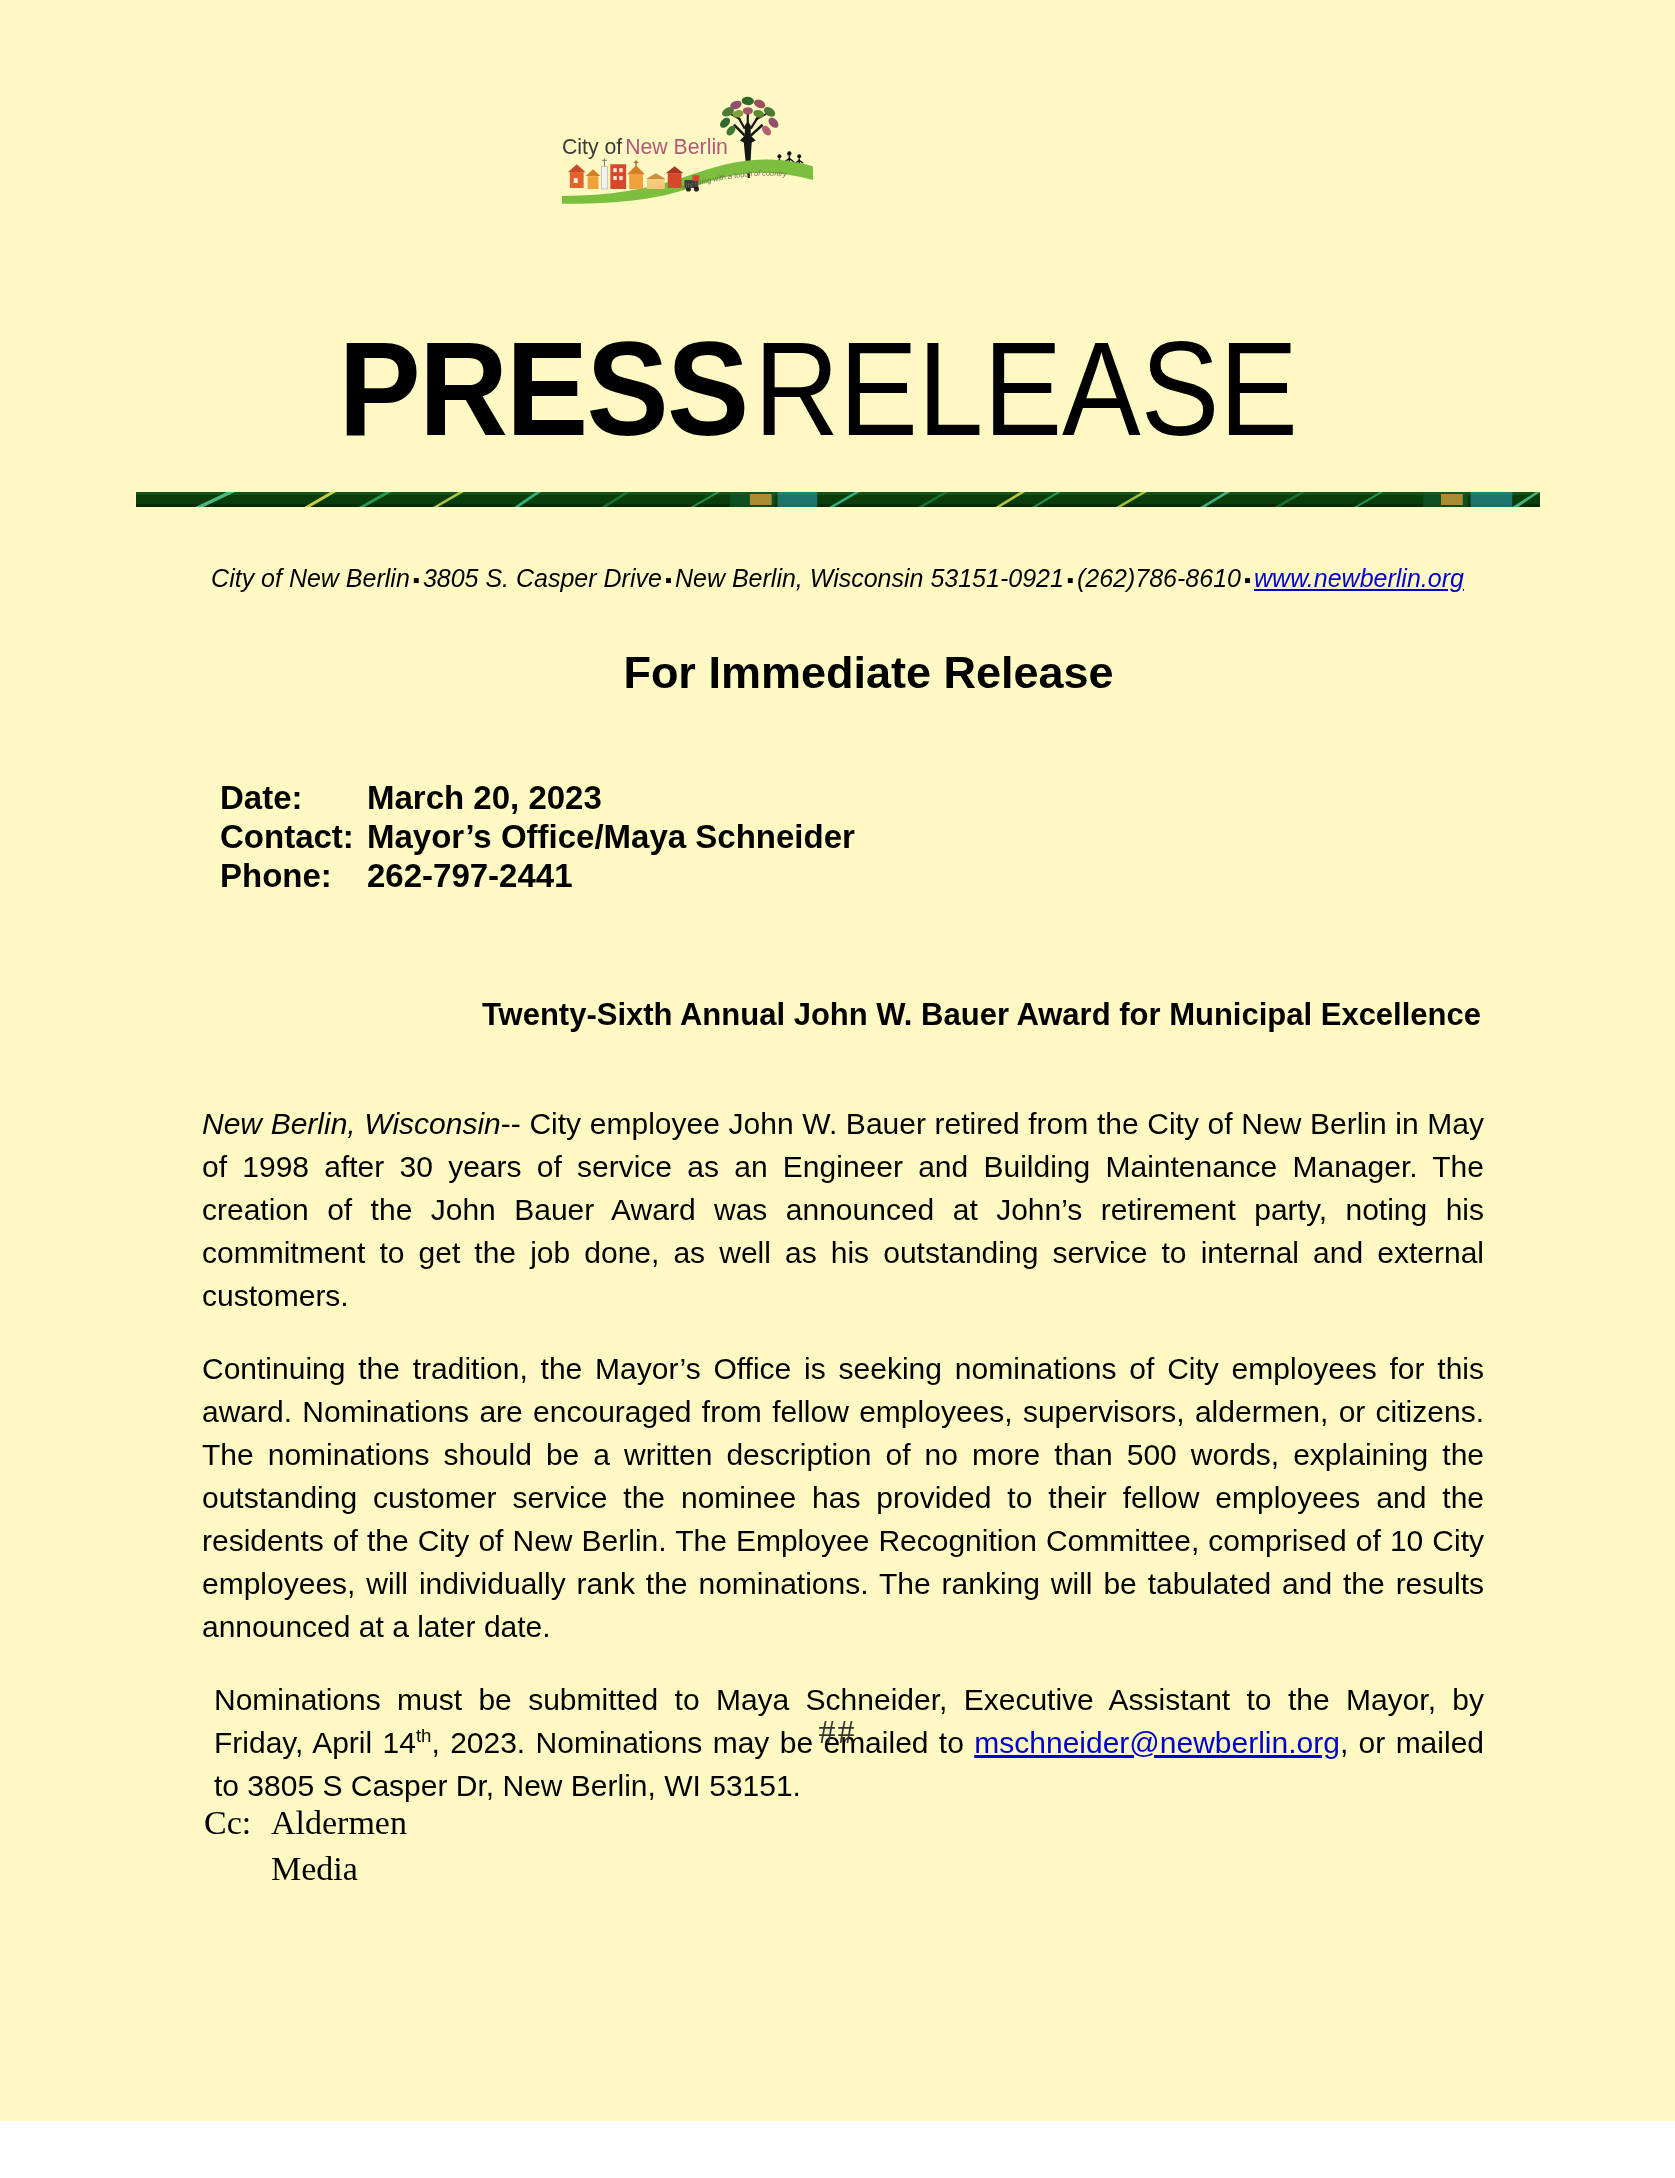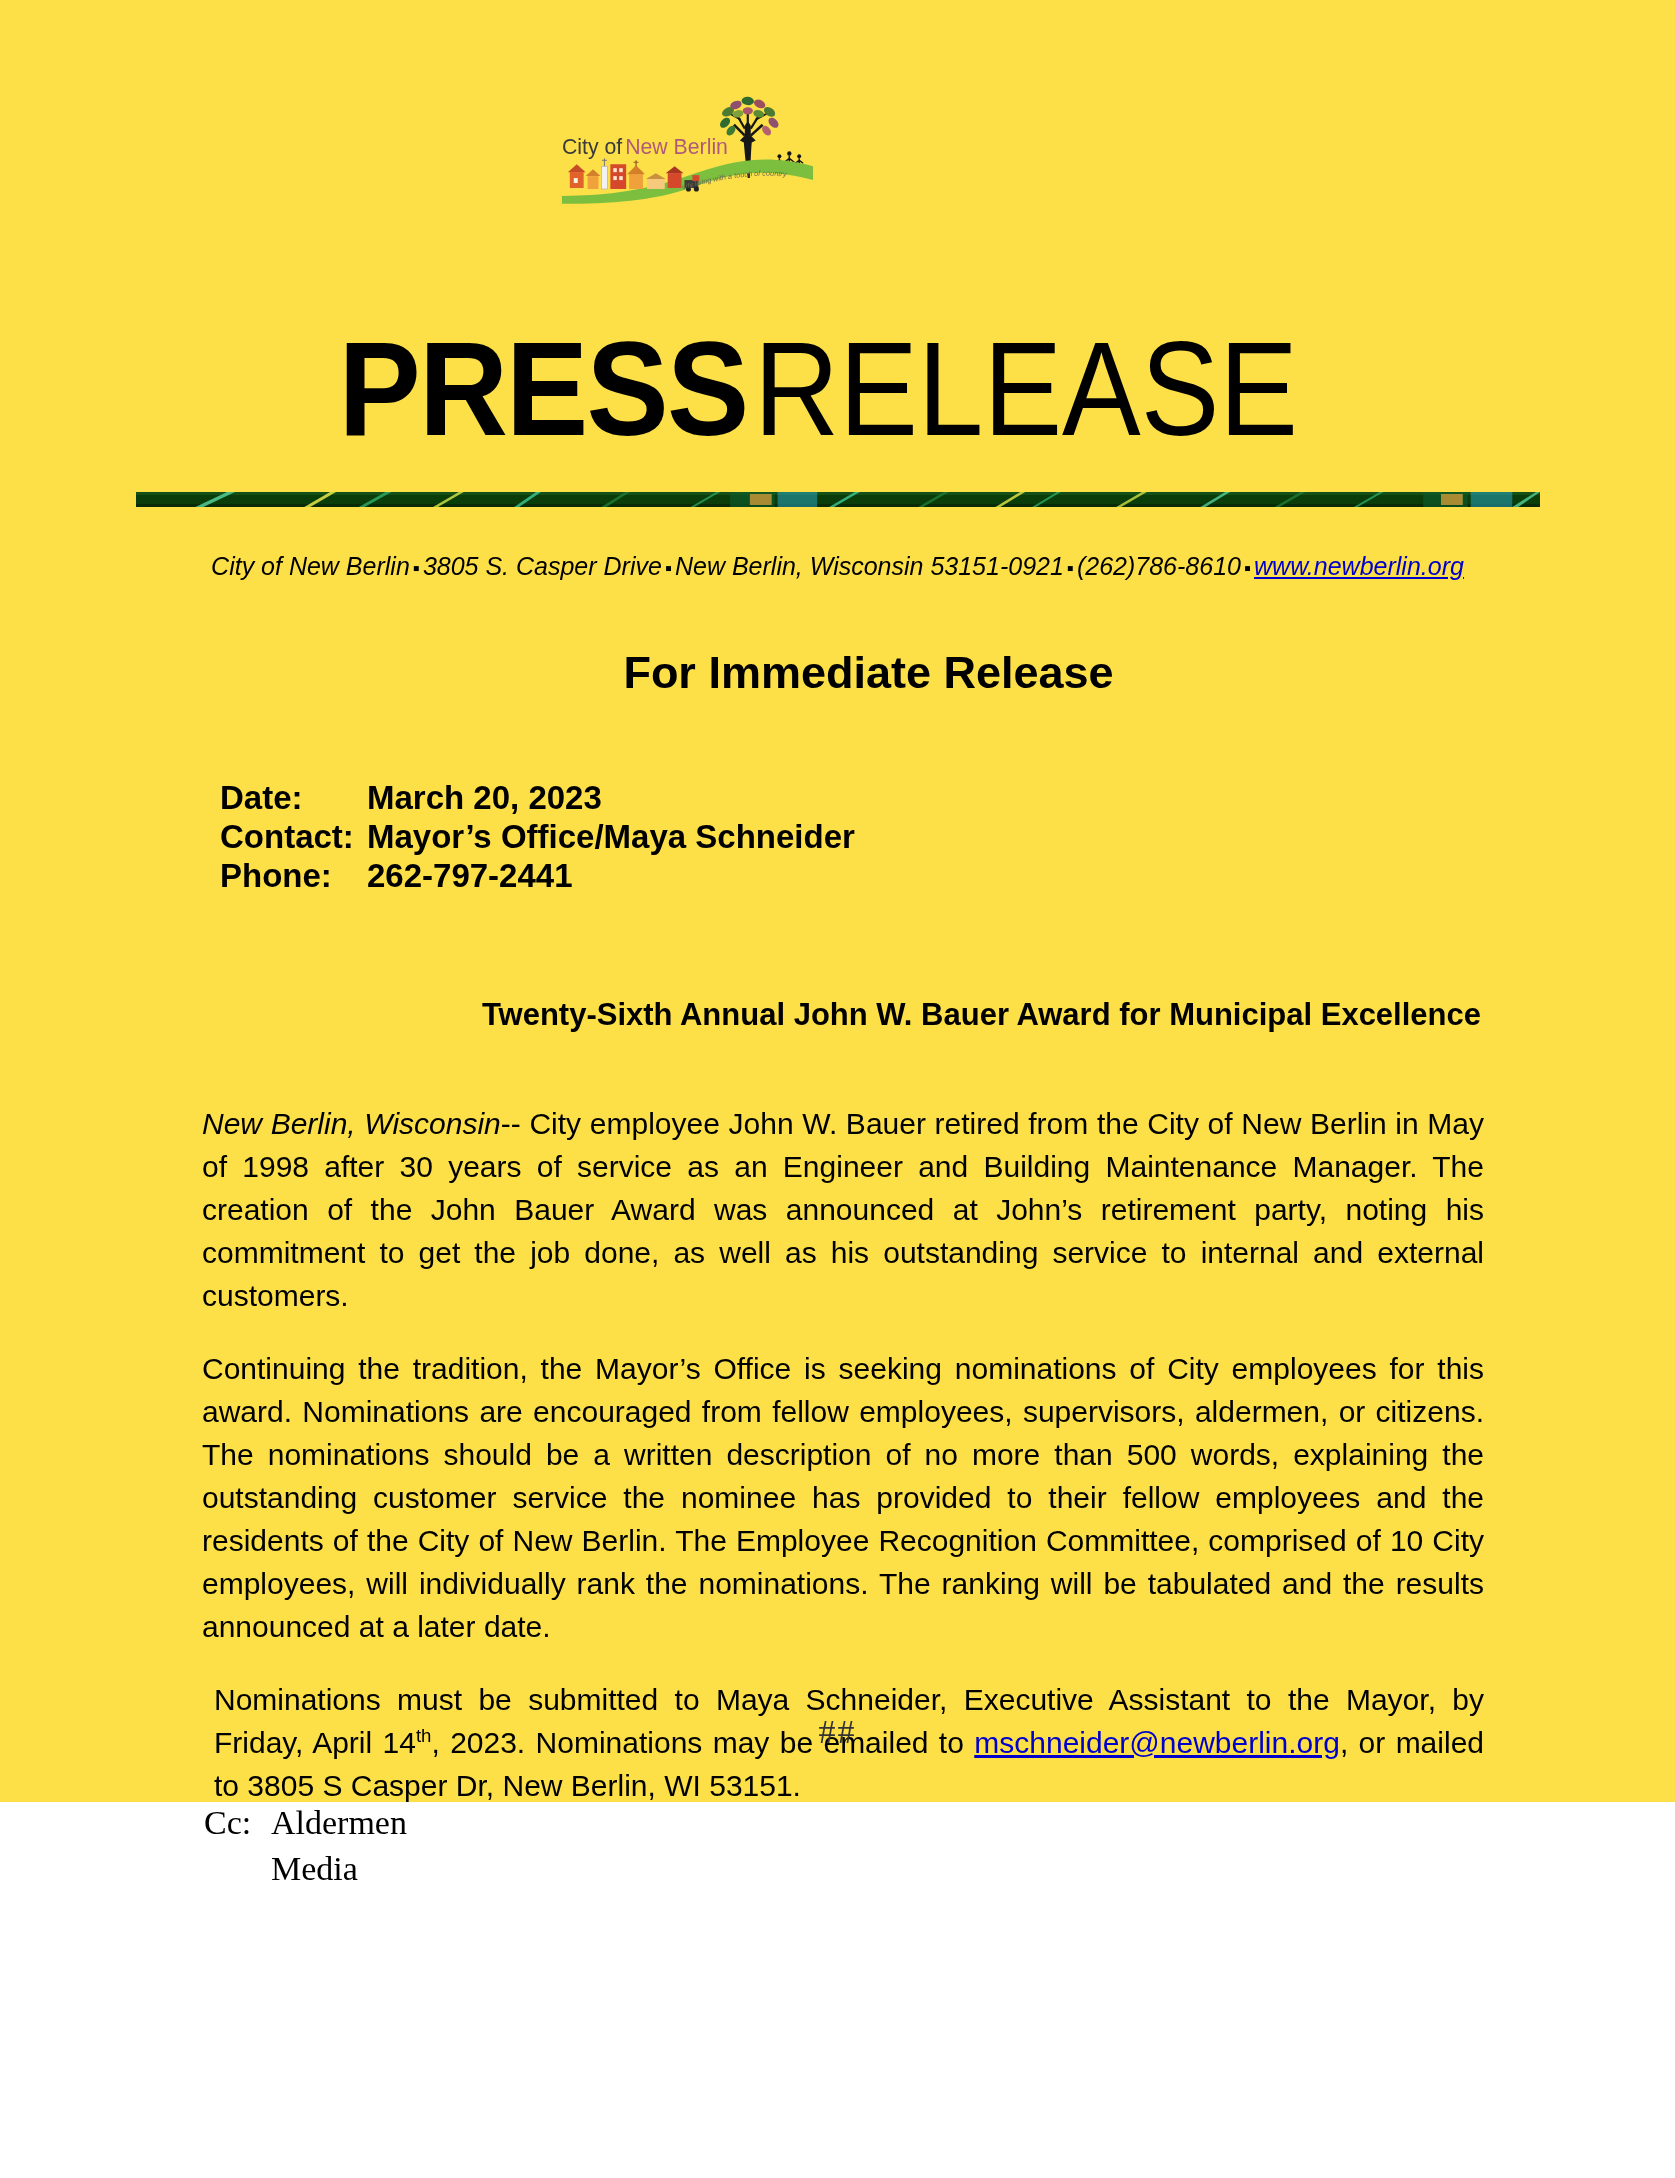--- a/index.html
+++ b/index.html
@@ -12,22 +12,22 @@
     height: 2178px;
     font-family: "Liberation Sans", sans-serif;
     color: #000000;
     position: relative;
     overflow: hidden;
   }
 
   .page {
     position: relative;
     width: 1675px;
-    height: 1802px;
-    background: #fde047;
+    height: 2121px;
+    background: #fef9c3;
   }
 
   
   .logo-wrap {
     position: absolute;
     left: 554px;
     top: 81px;
     width: 262px;
     height: 124px;
   }
@@ -72,21 +72,21 @@
     height: 15px;
     overflow: hidden;
     background: #0b3d0b;
   }
   .divider-svg { display: block; width: 1404px; height: 15px; }
 
   
   .addr {
     position: absolute;
     left: 0;
-    top: 552px;
+    top: 564px;
     width: 1675px;
     text-align: center;
     font-family: "Liberation Sans Narrow", "Liberation Sans", sans-serif;
     font-style: italic;
     font-size: 25px;
     letter-spacing: 0px;
     white-space: nowrap;
     color: #000;
   }
   .addr .sep { font-style: normal; font-size: 20px; padding: 0 3px; }

